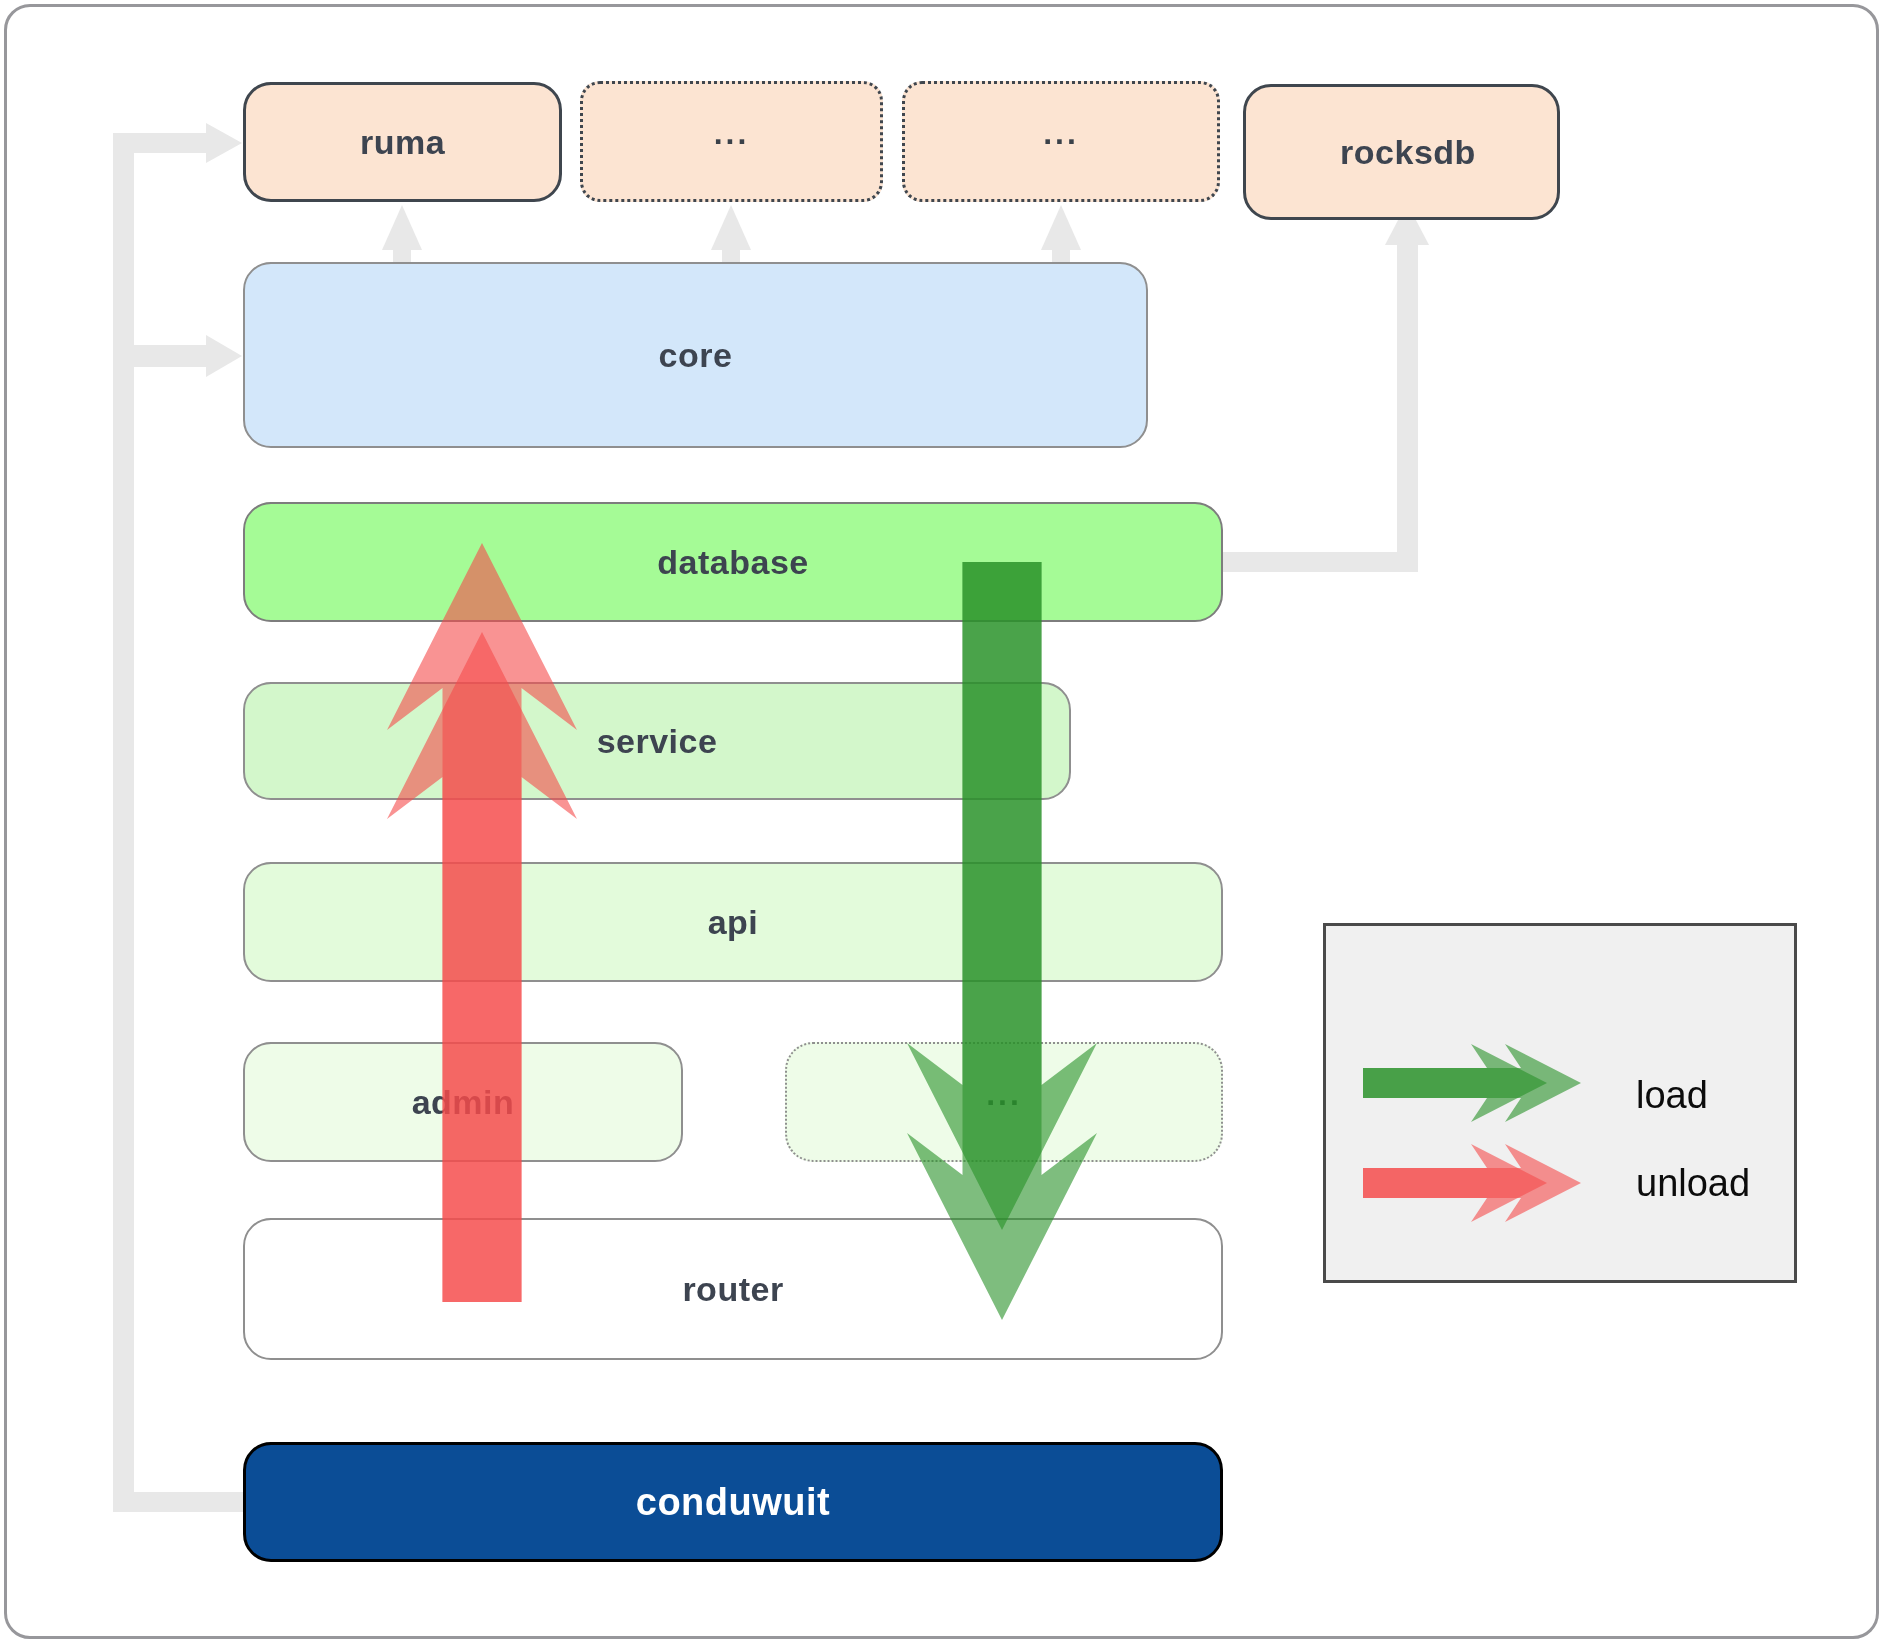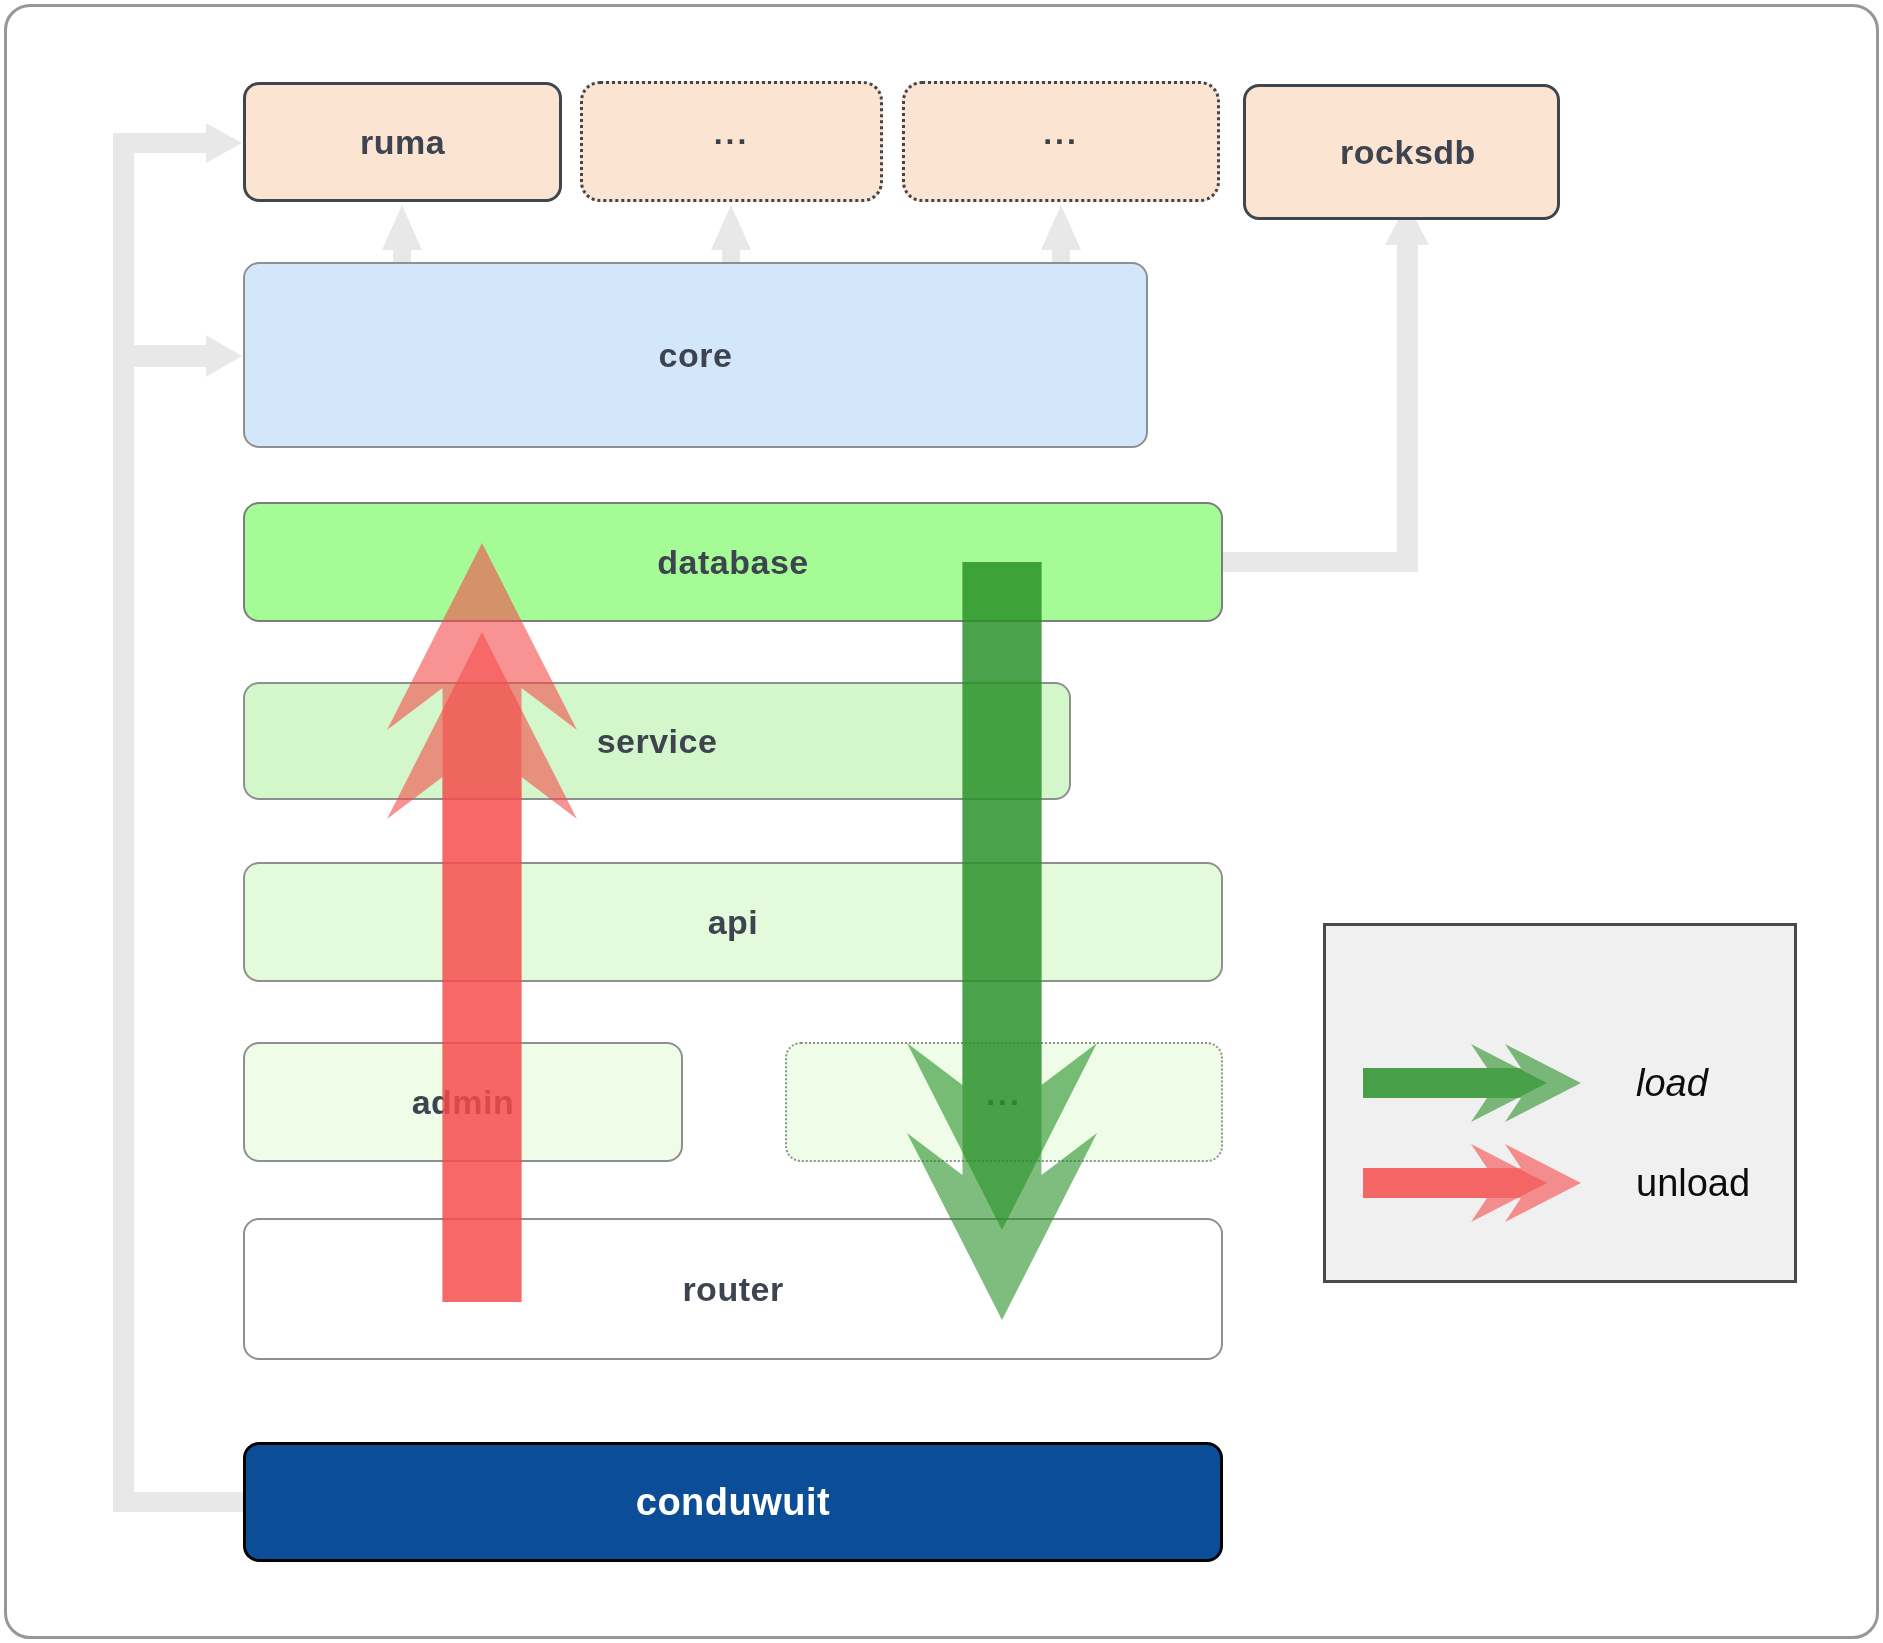--- a/index.html
+++ b/index.html
@@ -12,21 +12,21 @@
     position:absolute;inset:4px;border:3px solid #97979b;border-radius:26px;
     pointer-events:none;z-index:0;
   }
   svg.layer{position:absolute;left:0;top:0;width:1883px;height:1643px;pointer-events:none;}
   #connector-layer{z-index:1;}
   #flow-layer{z-index:6;}
   .connector{fill:var(--connector_gray);}
 
   .node{
     position:absolute;display:flex;align-items:center;justify-content:center;
-    box-sizing:border-box;border-radius:16px;z-index:3;
+    box-sizing:border-box;border-radius:28px;z-index:3;
     font-size:34px;font-weight:600;color:#3d4450;letter-spacing:.5px;
   }
   .peach{background:var(--peach_fill);border:3px solid #3f464e;}
   .peach-dotted{background:var(--peach_fill);border:3px dotted #3f464e;border-radius:20px;}
   .dots{font-weight:800;letter-spacing:3px;transform:translateY(-8px);font-size:32px;color:#3a4149;}
 
   .box-ruma    {left:243px;top:82px;width:319px;height:120px;}
   .box-crates1 {left:580px;top:81px;width:303px;height:121px;}
   .box-crates2 {left:902px;top:81px;width:318px;height:121px;}
   .box-rocksdb {left:1243px;top:84px;width:317px;height:136px;padding-left:13px;}
@@ -50,21 +50,21 @@
   .legend-title{
     position:absolute;left:0;right:0;top:32px;text-align:center;
     font-size:44px;color:#0c0c0c;font-weight:500;letter-spacing:.5px;
   }
   .legend-arrow{position:absolute;width:220px;height:80px;left:37px;}
   .legend-arrow.load{top:117px;}
   .legend-arrow.unload{top:217px;}
   .legend-label{
     position:absolute;left:310px;font-size:38px;color:#0c0c0c;font-weight:500;
   }
-  .legend-label.load{top:136px;font-style:italic;}
+  .legend-label.load{top:148px;}
   .legend-label.unload{top:236px;}
 </style>
 </head>
 <body style="--load_arrow: #289128; --unload_arrow: #f54b4b; --peach_fill: #fce4d2; --core_fill: #d3e7fa; --database_fill: #a5fb96; --service_fill: #d3f7cb; --api_fill: #e3fbdb; --admin_fill: #eefce8; --conduwuit_fill: #0b4d96; --connector_gray: #e8e8e8;">
 
 <div class="frame"></div>
 
 <svg class="layer" id="connector-layer" viewBox="0 0 1883 1643">
 
   <rect class="connector" x="113" y="133" width="21" height="1379"></rect>

